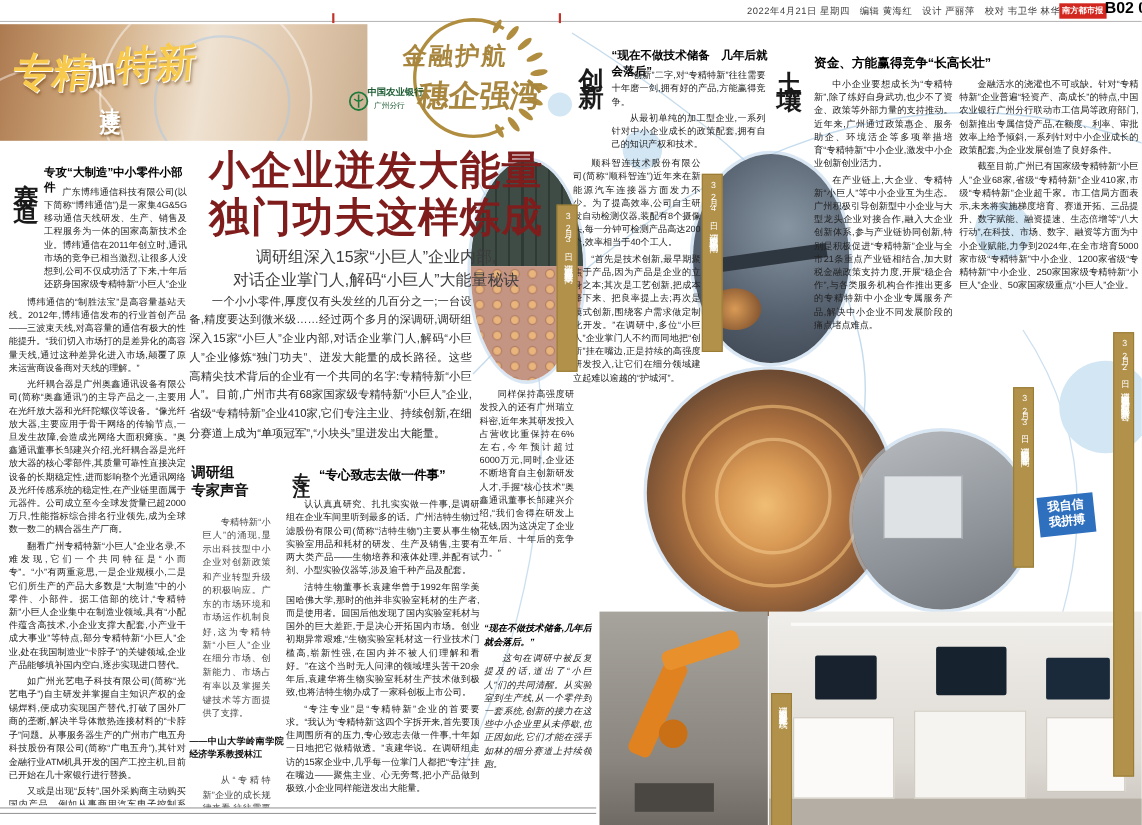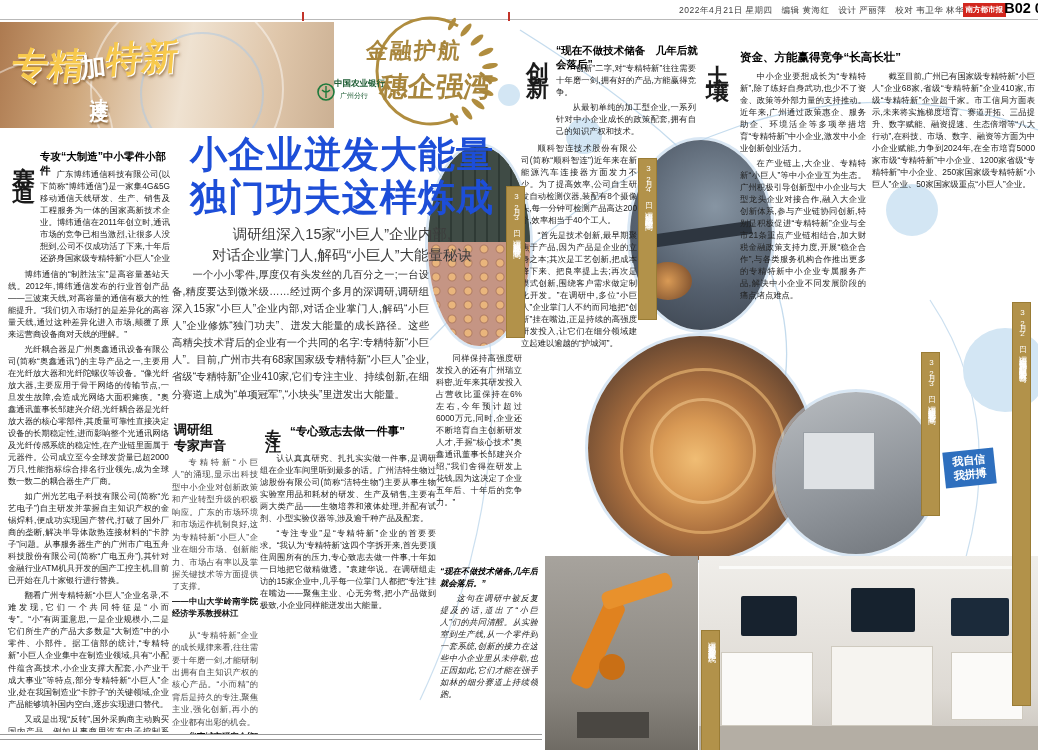--- a/index.html
+++ b/index.html
@@ -24,37 +24,37 @@
   
   .medallion{left:300px;top:12px;width:212px;height:116px;z-index:2;}
   .med-t1{position:absolute;left:66px;top:24px;font-size:22px;color:#a8863d;font-weight:900;
     letter-spacing:2px;transform:skewX(-6deg);}
   .med-t2{position:absolute;left:80px;top:56px;font-size:28px;color:#a8863d;font-weight:900;
     transform:skewX(-6deg);}
   .bank-name{position:absolute;left:34px;top:66px;font-size:8.5px;font-weight:800;color:#1d5c33;}
   .bank-branch{position:absolute;left:40px;top:79px;font-size:7px;color:#1d5c33;}
   .redmark{position:absolute;width:2px;height:9px;background:#c2332a;top:2px;}
   
-  .headline{left:166px;top:134px;width:352px;text-align:center;font-weight:900;color:#1d4ed8;
+  .headline{left:166px;top:134px;width:352px;text-align:center;font-weight:900;color:#7f1d1d;
     font-size:37px;line-height:1.15;letter-spacing:1px;z-index:2;}
   .deck{left:150px;top:224px;width:384px;text-align:center;font-size:14.5px;color:#3d3d3d;
     line-height:1.45;z-index:2;}
   
   .marker{font-family:"Liberation Serif","DejaVu Serif",serif;font-weight:700;color:#1a1a1a;
     writing-mode:vertical-rl;text-orientation:upright;z-index:2;}
   .sec-head{font-weight:800;color:#000;z-index:2;}
   .col{font-size:8.3px;line-height:1.45;text-align:justify;color:#232323;overflow:hidden;z-index:2;}
   .col p{margin:0 0 3px;text-indent:2em;}
   .col p.noind{text-indent:0;}
   .col p.lead{font-weight:800;color:#000;}
   .intro{font-size:10.3px;line-height:1.66;color:#2d2d2d;text-align:justify;overflow:hidden;z-index:2;}
   .intro p{margin:0;text-indent:2em;}
   .exp-label{font-size:13px;font-weight:900;line-height:1.25;color:#111;z-index:2;}
   .exp-quotes{font-size:8.3px;line-height:1.5;color:#4a4a4a;text-align:justify;overflow:hidden;z-index:2;}
-  .exp-quotes p{margin:0;text-indent:2em;}
+  .exp-quotes p{margin:12px;text-indent:2em;}
   .exp-quotes p.author{font-weight:800;color:#111;text-indent:0;margin:2px 0 9px;}
   
   .photo{overflow:hidden;z-index:1;}
   .round{border-radius:50%;box-shadow:0 0 0 3px rgba(185,212,235,.55);}
   
   .cap{writing-mode:vertical-rl;text-orientation:upright;background:#b2924a;color:#fff;
     font-size:8px;letter-spacing:1px;padding:5px 3px;border:1px solid #9a7c35;z-index:4;
     overflow:hidden;}
   .sign{background:#2e6fbe;color:#fff;font-weight:800;font-size:11px;line-height:1.25;
     padding:4px 9px;text-align:center;transform:rotate(-6deg);z-index:4;}
@@ -137,41 +137,42 @@
   </div>
 
   <div class="abs marker" style="left:8px;top:148px;font-size:23px;letter-spacing:14px;height:120px;">赛道</div>
   <div class="abs sec-head" style="left:40px;top:150px;width:130px;font-size:10.5px;">专攻“大制造”中小零件小部件</div>
   <div class="abs col" style="left:40px;top:168px;width:130px;height:96px;">
     <p>广东博纬通信科技有限公司(以下简称“博纬通信”)是一家集4G&amp;5G移动通信天线研发、生产、销售及工程服务为一体的国家高新技术企业。博纬通信在2011年创立时,通讯市场的竞争已相当激烈,让很多人没想到,公司不仅成功活了下来,十年后还跻身国家级专精特新“小巨人”企业队列,其高容量基站天线在近三年市场占有率稳居行业前三。</p>
   </div>
   <div class="abs col" style="left:8px;top:268px;width:161px;height:464px;">
     <p>博纬通信的“制胜法宝”是高容量基站天线。2012年,博纬通信发布的行业首创产品——三波束天线,对高容量的通信有极大的性能提升。“我们切入市场打的是差异化的高容量天线,通过这种差异化进入市场,颠覆了原来运营商设备商对天线的理解。”</p>
     <p>光纤耦合器是广州奥鑫通讯设备有限公司(简称“奥鑫通讯”)的主导产品之一,主要用在光纤放大器和光纤陀螺仪等设备。“像光纤放大器,主要应用于骨干网络的传输节点,一旦发生故障,会造成光网络大面积瘫痪。”奥鑫通讯董事长邹建兴介绍,光纤耦合器是光纤放大器的核心零部件,其质量可靠性直接决定设备的长期稳定性,进而影响整个光通讯网络及光纤传感系统的稳定性,在产业链里面属于元器件。公司成立至今全球发货量已超2000万只,性能指标综合排名行业领先,成为全球数一数二的耦合器生产厂商。</p>
+    <p>翻看广州专精特新“小巨人”企业名录,不难发现,它们一个共同特征是“小而专”。“小”有两重意思,一是企业规模小,二是它们所生产的产品大多数是“大制造”中的小零件、小部件。据工信部的统计,“专精特新”小巨人企业集中在制造业领域,具有“小配件蕴含高技术,小企业支撑大配套,小产业干成大事业”等特点,部分专精特新“小巨人”企业,处在我国制造业“卡脖子”的关键领域,企业产品能够填补国内空白,逐步实现进口替代。</p>
     <p>如广州光艺电子科技有限公司(简称“光艺电子”)自主研发并掌握自主知识产权的金锡焊料,便成功实现国产替代,打破了国外厂商的垄断,解决半导体散热连接材料的“卡脖子”问题。从事服务器生产的广州市广电五舟科技股份有限公司(简称“广电五舟”),其针对金融行业ATM机具开发的国产工控主机,目前已开始在几十家银行进行替换。</p>
-    <p>翻看广州专精特新“小巨人”企业名录,不难发现,它们一个共同特征是“小而专”。“小”有两重意思,一是企业规模小,二是它们所生产的产品大多数是“大制造”中的小零件、小部件。据工信部的统计,“专精特新”小巨人企业集中在制造业领域,具有“小配件蕴含高技术,小企业支撑大配套,小产业干成大事业”等特点,部分专精特新“小巨人”企业,处在我国制造业“卡脖子”的关键领域,企业产品能够填补国内空白,逐步实现进口替代。</p>
     <p>又或是出现“反转”,国外采购商主动购买国内产品。例如从事商用汽车电子控制系统、汽车防抱死制动系统、电控制动系统等产品研发、生产、销售与服务于一体的广州瑞立科密汽车电子股份有限公司(简称“瑞立科密”),已发展成国内商用车制动电子控制系统龙头企业,产品及技术媲美国际名企。“就像制动系统,国内还是用进口的为主,我们公司的产品出口到了法国,这是比较有意思的。”该公司总经理黄万义说。</p>
 
   </div>
 
   <div class="abs exp-label" style="left:174px;top:422px;width:84px;">
     <div>调研组</div>
     <div>专家声音</div>
   </div>
   <div class="abs exp-quotes" style="left:172px;top:456px;width:86px;height:278px;">
     <p>专精特新“小巨人”的涌现,显示出科技型中小企业对创新政策和产业转型升级的积极响应。广东的市场环境和市场运作机制良好,这为专精特新“小巨人”企业在细分市场、创新能力、市场占有率以及掌握关键技术等方面提供了支撑。</p>
     <p class="author">——中山大学岭南学院经济学系教授林江</p>
     <p>从“专精特新”企业的成长规律来看,往往需要十年磨一剑,才能研制出拥有自主知识产权的核心产品。“小而精”的背后是持久的专注,聚焦主业,强化创新,再小的企业都有出彩的机会。</p>
     <p class="author">——华南城市研究会(智库)执行秘书长彭澎</p>
   </div>
 
   <div class="abs marker" style="left:262px;top:416px;font-size:16px;letter-spacing:7px;height:54px;">专注</div>
   <div class="abs sec-head" style="left:290px;top:424px;width:146px;font-size:11.5px;">“专心致志去做一件事”</div>
   <div class="abs col" style="left:260px;top:452px;width:176px;height:296px;">
     <p>认认真真研究、扎扎实实做一件事,是调研组在企业车间里听到最多的话。广州洁特生物过滤股份有限公司(简称“洁特生物”)主要从事生物实验室用品和耗材的研发、生产及销售,主要有两大类产品——生物培养和液体处理,并配有试剂、小型实验仪器等,涉及逾千种产品及配套。</p>
+    <p>洁特生物董事长袁建华曾于1992年留学美国哈佛大学,那时的他并非实验室耗材的生产者,而是使用者。回国后他发现了国内实验室耗材与国外的巨大差距,于是决心开拓国内市场。创业初期异常艰难,“生物实验室耗材这一行业技术门槛高,崭新性强,在国内并不被人们理解和看好。”在这个当时无人问津的领域埋头苦干20余年后,袁建华将生物实验室耗材生产技术做到极致,也将洁特生物办成了一家科创板上市公司。</p>
     <p>“专注专业”是“专精特新”企业的首要要求。“我认为‘专精特新’这四个字拆开来,首先要顶住周围所有的压力,专心致志去做一件事,十年如一日地把它做精做透。”袁建华说。在调研组走访的15家企业中,几乎每一位掌门人都把“专注”挂在嘴边——聚焦主业、心无旁骛,把小产品做到极致,小企业同样能迸发出大能量。</p>
   </div>
 
   <div class="abs marker" style="left:522px;top:42px;font-size:23px;letter-spacing:14px;height:110px;">创新</div>
   <div class="abs sec-head" style="left:556px;top:44px;width:142px;font-size:10.5px;">“现在不做技术储备　几年后就会落后”</div>
   <div class="abs col" style="left:556px;top:62px;width:140px;height:76px;">
     <p>“创新”二字,对“专精特新”往往需要十年磨一剑,拥有好的产品,方能赢得竞争。</p>
     <p>从最初单纯的加工型企业,一系列针对中小企业成长的政策配套,拥有自己的知识产权和技术。</p>
   </div>
   <div class="abs col" style="left:521px;top:142px;width:116px;height:278px;">
@@ -186,20 +187,21 @@
     <p>这句在调研中被反复提及的话,道出了“小巨人”们的共同清醒。从实验室到生产线,从一个零件到一套系统,创新的接力在这些中小企业里从未停歇,也正因如此,它们才能在强手如林的细分赛道上持续领跑。</p>
   </div>
 
   <div class="abs marker" style="left:702px;top:46px;font-size:23px;letter-spacing:14px;height:110px;">土壤</div>
   <div class="abs sec-head" style="left:740px;top:50px;width:280px;font-size:11.5px;">资金、方能赢得竞争“长高长壮”</div>
   <div class="abs col" style="left:740px;top:70px;width:126px;height:232px;">
     <p>中小企业要想成长为“专精特新”,除了练好自身武功,也少不了资金、政策等外部力量的支持推动。近年来,广州通过政策惠企、服务助企、环境活企等多项举措培育“专精特新”中小企业,激发中小企业创新创业活力。</p>
     <p>在产业链上,大企业、专精特新“小巨人”等中小企业互为生态。广州积极引导创新型中小企业与大型龙头企业对接合作,融入大企业创新体系,参与产业链协同创新,特别是积极促进“专精特新”企业与全市21条重点产业链相结合,加大财税金融政策支持力度,开展“稳企合作”,与各类服务机构合作推出更多的专精特新中小企业专属服务产品,解决中小企业不同发展阶段的痛点堵点难点。</p>
   </div>
   <div class="abs col" style="left:872px;top:70px;width:163px;height:238px;">
+    <p>金融活水的浇灌也不可或缺。针对“专精特新”企业普遍“轻资产、高成长”的特点,中国农业银行广州分行联动市工信局等政府部门,创新推出专属信贷产品,在额度、利率、审批效率上给予倾斜,一系列针对中小企业成长的政策配套,为企业发展创造了良好条件。</p>
     <p>截至目前,广州已有国家级专精特新“小巨人”企业68家,省级“专精特新”企业410家,市级“专精特新”企业超千家。市工信局方面表示,未来将实施梯度培育、赛道开拓、三品提升、数字赋能、融资提速、生态倍增等“八大行动”,在科技、市场、数字、融资等方面为中小企业赋能,力争到2024年,在全市培育5000家市级“专精特新”中小企业、1200家省级“专精特新”中小企业、250家国家级专精特新“小巨人”企业、50家国家级重点“小巨人”企业。</p>
   </div>
 
   <div class="abs photo round" style="left:428px;top:146px;width:102px;height:200px;">
     <div style="position:absolute;left:0;top:0;width:100%;height:48%;
       background:repeating-linear-gradient(90deg,#3f4b45 0 10px,#2f3a35 10px 12px),#3a453f;"></div>
     <div style="position:absolute;left:0;bottom:0;width:100%;height:52%;background-color:#c59584;
       background-image:radial-gradient(circle,#e9b57c 3px,#b07d64 4px,rgba(0,0,0,0) 5px);background-size:16px 14px;"></div>
   </div>
   <div class="abs photo round" style="left:630px;top:140px;width:142px;height:190px;background:radial-gradient(circle at 60% 35%,#8795a3,#55606e 55%,#39414c 100%);">

